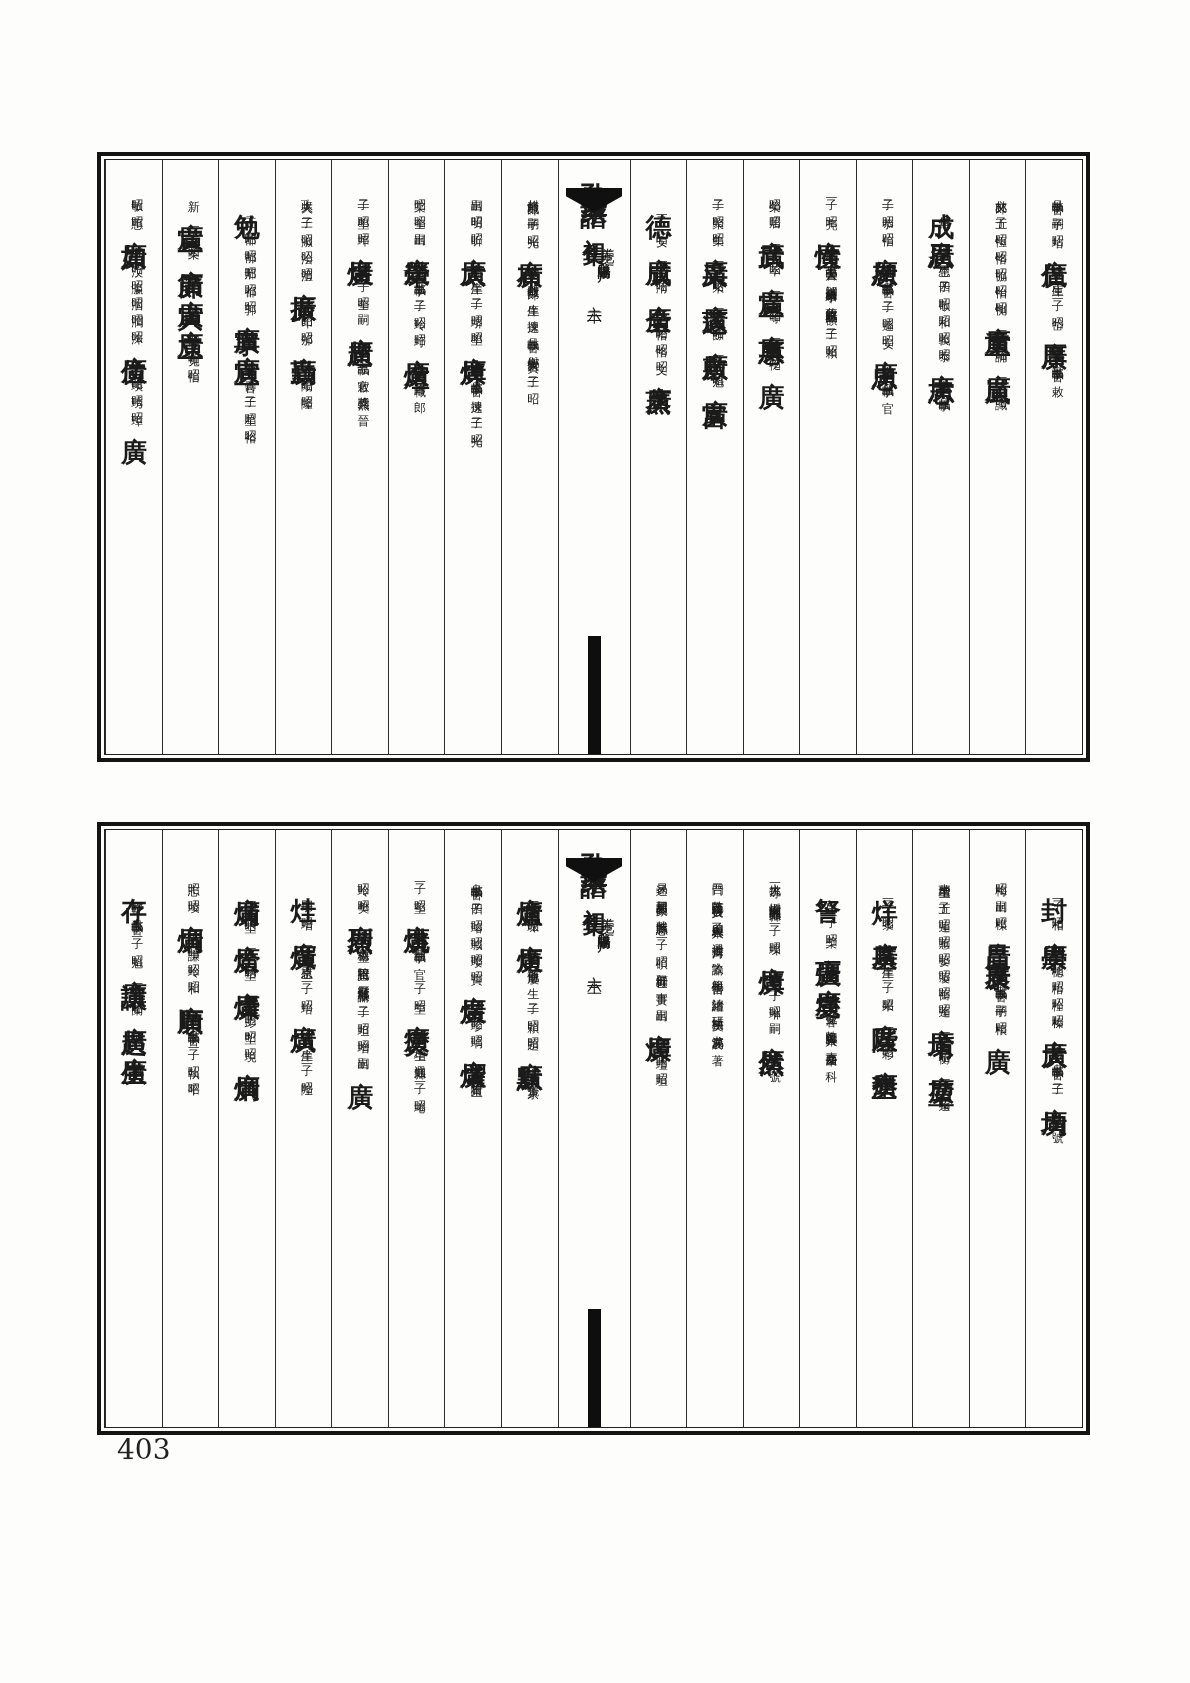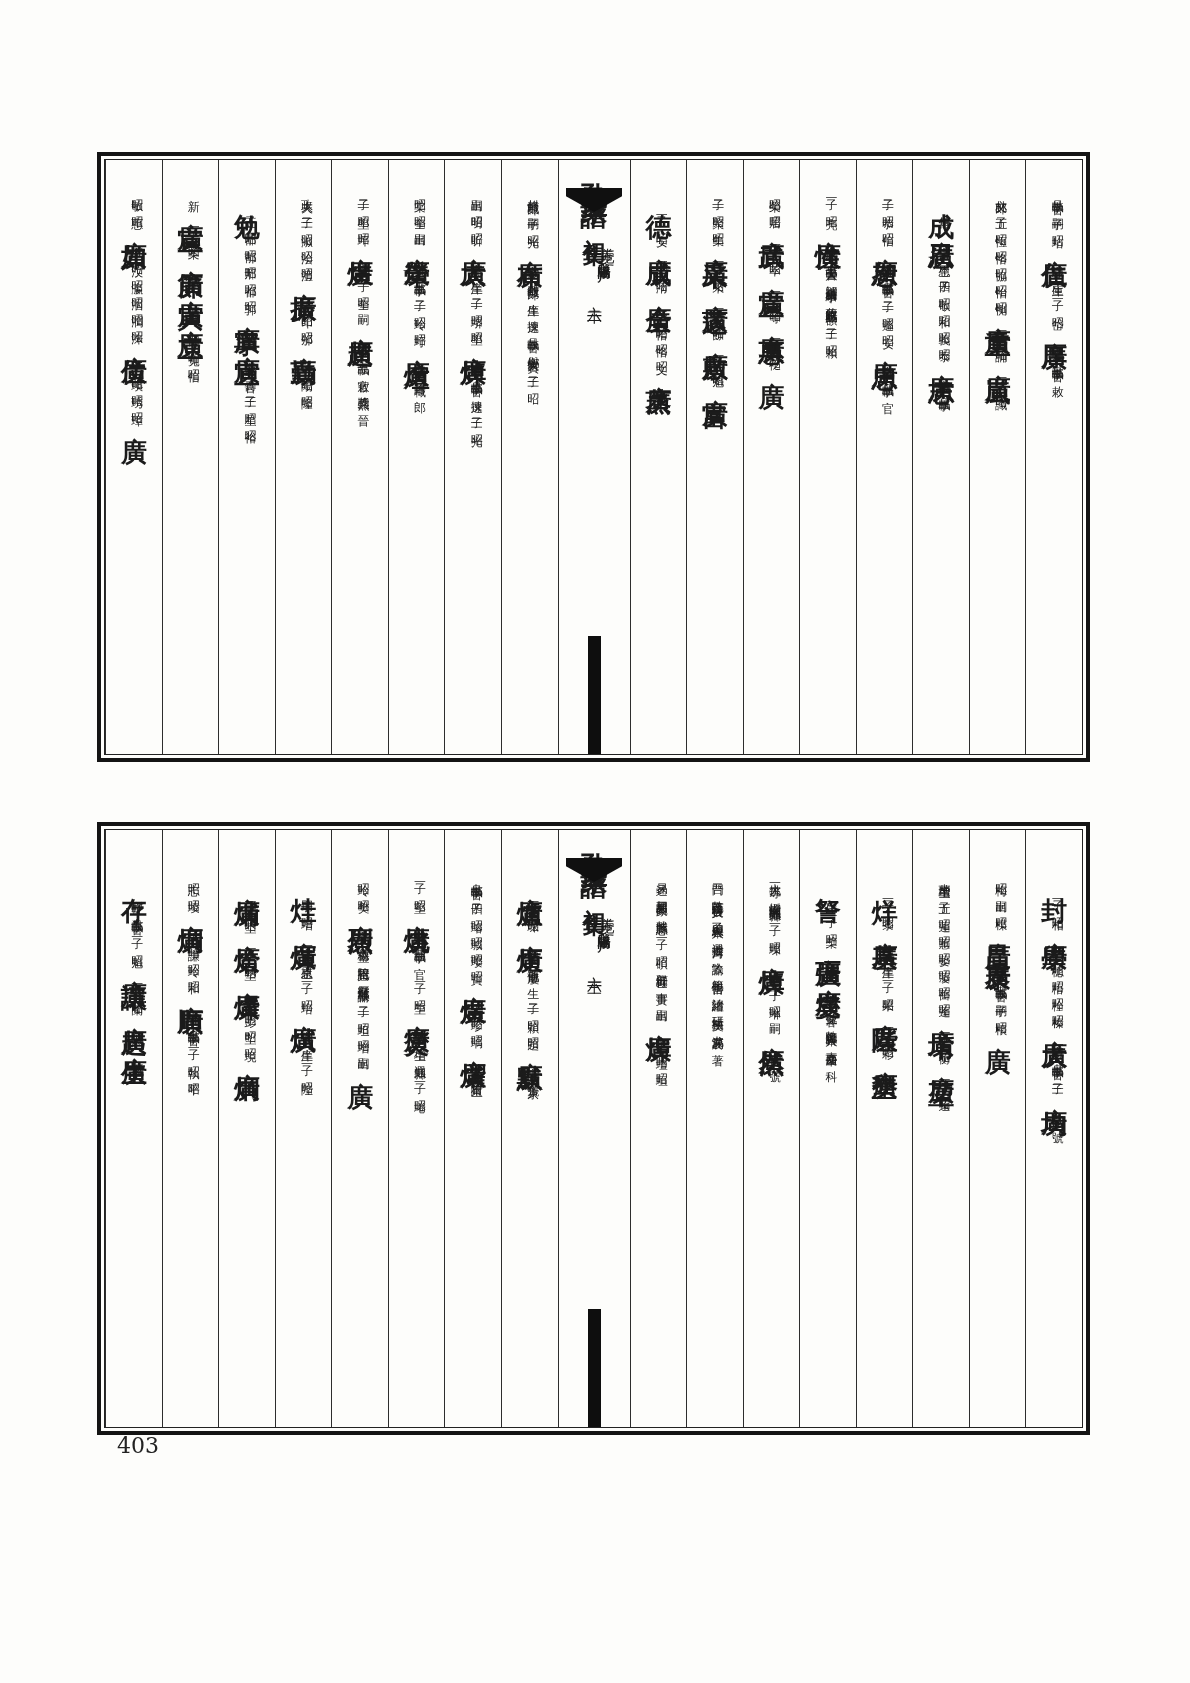--- a/index.html
+++ b/index.html
@@ -27,21 +27,21 @@
             clip-path:polygon(0 0,100% 0,100% 32%,50% 92%,0 32%);}
   .t-sub{writing-mode:vertical-rl;text-orientation:upright;font-size:23px;
          letter-spacing:4px;font-weight:bold;margin-top:2px;}
   .t-vol{writing-mode:vertical-rl;text-orientation:upright;font-size:13px;
          letter-spacing:2px;margin-top:10px;align-self:flex-start;margin-left:40px;}
   .t-house{writing-mode:vertical-rl;text-orientation:upright;font-size:13px;font-weight:bold;
            letter-spacing:2px;margin-top:8px;align-self:flex-start;margin-left:36px;}
   .t-folio{writing-mode:vertical-rl;text-orientation:upright;font-size:15px;
            letter-spacing:3px;margin-top:34px;}
   .t-bar{width:13px;background:#0e0e0e;height:118px;margin-top:auto;}
-  .pagenum{position:absolute;left:117px;top:1433px;font-size:22px;
+  .pagenum{position:absolute;left:117px;top:1433px;font-size:28px;
            font-family:"DejaVu Serif","Liberation Serif",serif;color:#222;}
 </style>
 </head>
 <body>
 
 <div class="sheet">
 
   <div class="leaf leaf-top">
     <div class="inner">
       <div class="cols-wrap" style="display:contents"><div class="col">

